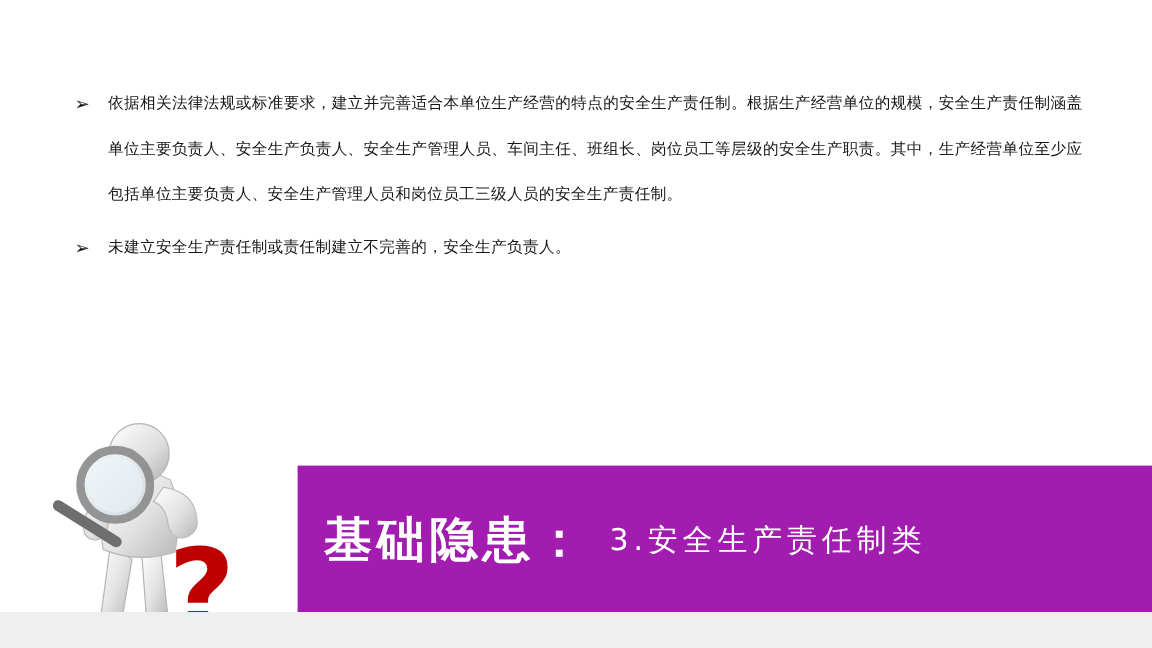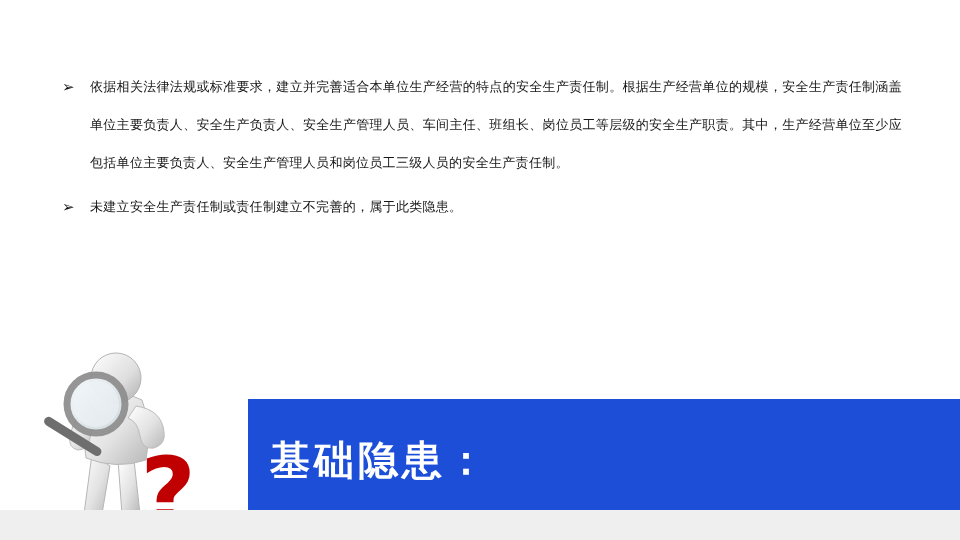--- a/index.html
+++ b/index.html
@@ -49,24 +49,24 @@
     color: #171717;
     text-align: justify;
     letter-spacing: 0.3px;
     font-family: "DejaVu Sans", "Liberation Sans", sans-serif;
   }
 
   
   .title-bar {
     position: absolute;
     left: 248px;
-    top: 399px;
+    top: 388px;
     width: 712px;
     height: 122px;
-    background: #1d4ed8;
+    background: #a21caf;
     display: flex;
     align-items: center;
     overflow: hidden;
   }
   .title-main {
     margin-left: 22px;
     font-size: 40px;
     font-weight: bold;
     color: #ffffff;
     letter-spacing: 4px;
@@ -111,21 +111,21 @@
 
   <div class="body-block">
 
     <div class="bullet-row">
       <span class="bullet-marker">➢</span>
       <span class="bullet-text">依据相关法律法规或标准要求，建立并完善适合本单位生产经营的特点的安全生产责任制。根据生产经营单位的规模，安全生产责任制涵盖单位主要负责人、安全生产负责人、安全生产管理人员、车间主任、班组长、岗位员工等层级的安全生产职责。其中，生产经营单位至少应包括单位主要负责人、安全生产管理人员和岗位员工三级人员的安全生产责任制。</span>
     </div>
 
     <div class="bullet-row">
       <span class="bullet-marker">➢</span>
-      <span class="bullet-text">未建立安全生产责任制或责任制建立不完善的，属于此类隐患。</span>
+      <span class="bullet-text">未建立安全生产责任制或责任制建立不完善的，安全生产负责人。</span>
     </div>
 
   </div>
 
   <div class="illustration">
     <svg width="240" height="200" viewBox="0 0 240 200" xmlns="http://www.w3.org/2000/svg">
       <defs>
         <linearGradient id="gbody" x1="0" y1="0" x2="1" y2="1">
           <stop offset="0%" stop-color="#ffffff"></stop>
           <stop offset="55%" stop-color="#e2e2e2"></stop>
@@ -159,17 +159,18 @@
 
       <circle cx="78" cy="68" r="29" fill="url(#glens)" stroke="#8d8d8d" stroke-width="7" opacity="0.92"></circle>
       <circle cx="78" cy="68" r="23" fill="#eef4f7" opacity="0.55"></circle>
 
       <text x="150" y="190" font-family="'DejaVu Sans', sans-serif" font-size="96" font-weight="bold" fill="#c00000" text-anchor="middle">?</text>
     </svg>
   </div>
 
   <div class="title-bar">
     <span class="title-main">基础隐患：</span>
+    <span class="title-sub">3.安全生产责任制类</span>
   </div>
 
   <div class="bottom-strip"></div>
 
 </div>
 
 </body></html>

